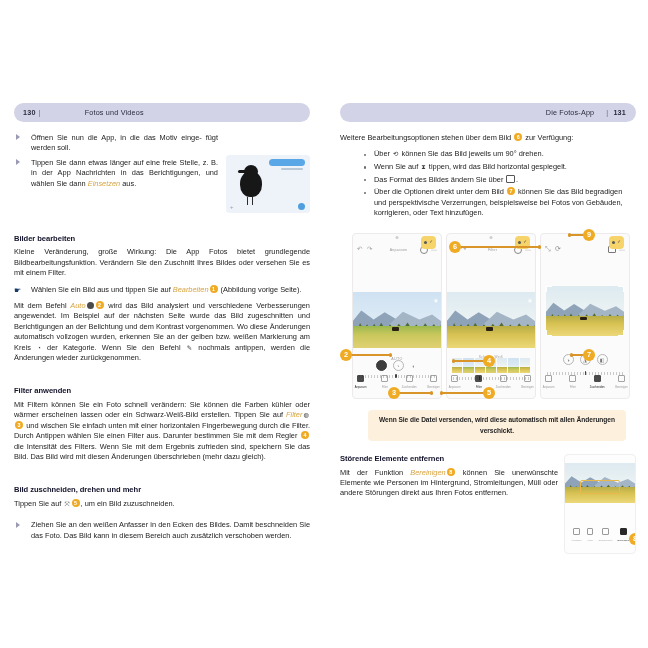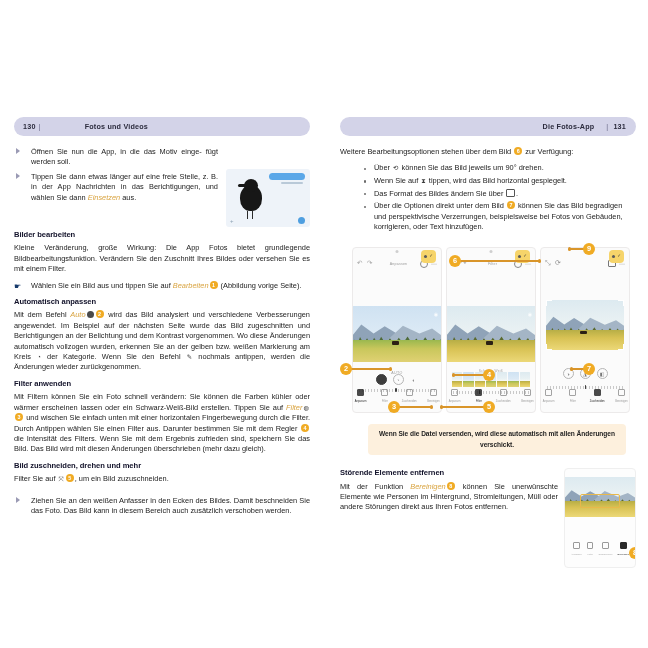--- a/index.html
+++ b/index.html
@@ -15,56 +15,56 @@
     display:flex;
   }
   .page{
     width:324px;height:648px;
     position:relative;
     box-sizing:border-box;
   }
   .page-inner{
     position:absolute;
     left:14px;right:14px;
-    top:117px;
+    top:103px;
   }
   .page.right .page-inner{left:16px;right:12px;}
 
   
   .runhead{
     height:19px;
     background:#d3d3e8;
     border-radius:10px;
     display:flex;align-items:center;
     font-size:7.2px;
     color:#2b2b3d;
     letter-spacing:.2px;
   }
   .runhead.left{padding-left:9px;}
   .runhead.right{padding-right:10px;justify-content:flex-end;}
   .rh-num{font-weight:bold;}
   .rh-sep{margin:0 9px 0 3px;color:#6b6b8a;}
-  .rh-title{font-weight:bold;padding-left:35px;}
+  .rh-title{font-weight:normal;padding-left:35px;}
   .rh-sep-r{margin:0 5px 0 12px;color:#6b6b8a;}
 
   
   .body{
     margin-top:11px;
     font-size:7.4px;
     line-height:10.4px;
     color:#1b1b1b;
     text-align:justify;
   }
   .p{margin:0 0 6px 0;text-align:justify;}
   .p.nojust{text-align:left;}
   h3.sec{
     font-size:7.6px;
     font-weight:bold;
     color:#12122a;
-    margin:5px 0 3px 0;
+    margin:23px 0 3px 0;
     letter-spacing:-0.05px;
   }
   h3.sec.first{margin-top:0;}
 
   
   ul.tri{list-style:none;margin:11px 0 6px 0;padding:0;}
   ul.tri li{
     position:relative;
     padding-left:17px;
     margin-bottom:4px;
@@ -458,28 +458,27 @@
 
         <h3 class="sec">Bilder bearbeiten</h3>
         <p class="p">Kleine Veränderung, große Wirkung: Die App Fotos bietet grundlegende Bildbearbeitungsfunktion. Verändern Sie den Zuschnitt Ihres Bildes oder versehen Sie es mit einem Filter.</p>
 
         <ul class="hand">
           <li>
             <span class="handicon">☛</span><span>Wählen Sie ein Bild aus und tippen Sie auf </span><span class="cmd">Bearbeiten</span><span class="badge">1</span><span> (Abbildung vorige Seite).</span>
           </li>
         </ul>
 
-        <h3 class="sec">Automatisch anpassen</h3>
         <p class="p"><span>Mit dem Befehl </span><span class="cmd">Auto</span><span class="gi dark"></span><span class="badge">2</span><span> wird das Bild analysiert und verschiedene Verbesserungen angewendet. Im Beispiel auf der nächsten Seite wurde das Bild zugeschnitten und Berichtigungen an der Belichtung und dem Kontrast vorgenommen. Wo diese Änderungen automatisch vollzogen wurden, erkennen Sie an der gelben bzw. weißen Markierung am Kreis </span><span class="gi">◔</span><span> der Kategorie. Wenn Sie den Befehl </span><span class="gi">✎</span><span> nochmals antippen, werden die Änderungen wieder zurückgenommen.</span></p>
 
         <h3 class="sec">Filter anwenden</h3>
         <p class="p"><span>Mit Filtern können Sie ein Foto schnell verändern: Sie können die Farben kühler oder wärmer erscheinen lassen oder ein Schwarz-Weiß-Bild erstellen. Tippen Sie auf </span><span class="cmd">Filter</span><span class="gi">◍</span><span class="badge">3</span><span> und wischen Sie einfach unten mit einer horizontalen Fingerbewegung durch die Filter. Durch Antippen wählen Sie einen Filter aus. Darunter bestimmen Sie mit dem Regler </span><span class="badge">4</span><span> die Intensität des Filters. Wenn Sie mit dem Ergebnis zufrieden sind, speichern Sie das Bild. Das Bild wird mit diesen Änderungen überschrieben (mehr dazu gleich).</span></p>
 
         <h3 class="sec">Bild zuschneiden, drehen und mehr</h3>
-        <p class="p nojust"><span>Filter Sie auf </span><span class="gi">⤧</span><span class="badge">5</span><span>, um ein Bild zuzuschneiden.</span></p>
+        <p class="p nojust"><span>Tippen Sie auf </span><span class="gi">⤧</span><span class="badge">5</span><span>, um ein Bild zuzuschneiden.</span></p>
 
         <ul class="tri">
           <li>
             <span class="mk"></span>
             <span>Ziehen Sie an den weißen Anfasser in den Ecken des Bildes. Damit beschneiden Sie das Foto. Das Bild kann in diesem Bereich auch zusätzlich verschoben werden.</span>
           </li>
         </ul>
 
       </div>
     </div>

